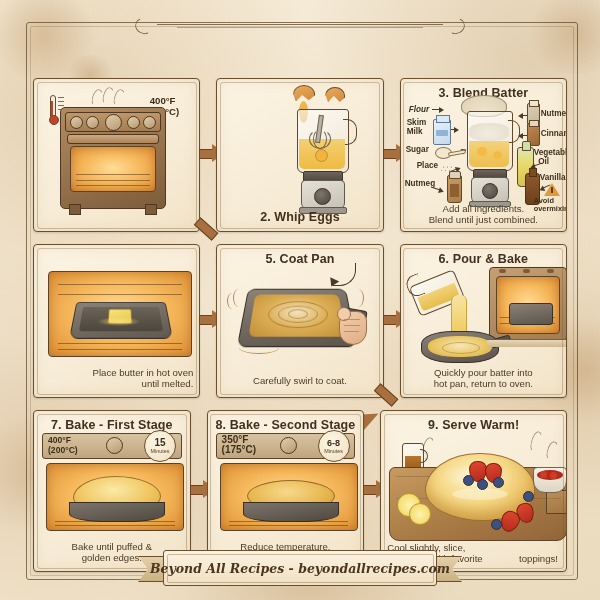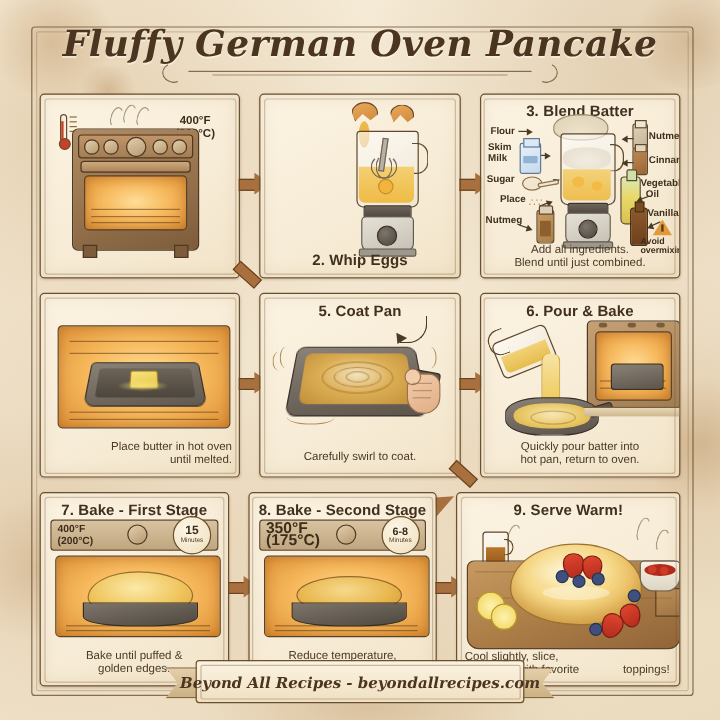--- a/index.html
+++ b/index.html
@@ -166,21 +166,20 @@
   <div class="blot" style="left:-16px;top:-10px;width:120px;height:90px;background:radial-gradient(circle,rgba(180,134,80,.34),rgba(180,134,80,0) 68%);"></div>
   <div class="blot" style="left:520px;top:-6px;width:110px;height:80px;background:radial-gradient(circle,rgba(172,128,76,.32),rgba(172,128,76,0) 68%);"></div>
   <div class="blot" style="left:540px;top:300px;width:90px;height:140px;background:radial-gradient(circle,rgba(176,132,80,.30),rgba(176,132,80,0) 66%);"></div>
   <div class="blot" style="left:-20px;top:400px;width:100px;height:150px;background:radial-gradient(circle,rgba(176,132,80,.26),rgba(176,132,80,0) 66%);"></div>
   <div class="blot" style="left:180px;top:560px;width:260px;height:60px;background:radial-gradient(ellipse,rgba(176,132,80,.20),rgba(176,132,80,0) 70%);"></div>
   <div class="blot" style="left:60px;top:55px;width:60px;height:40px;background:radial-gradient(circle,rgba(168,122,70,.30),rgba(168,122,70,0) 64%);"></div>
 
   <div id="frame"></div>
 
   <div id="title-wrap">
-    <div id="title">Fluffy German Oven Pancake</div>
     <div id="title-rule">
       <div class="ln"></div>
         <div class="ln2"></div>
       <div class="curl l"></div>
       <div class="curl r"></div>
     </div>
   </div>
 
   <div id="grid">
 
@@ -265,21 +264,21 @@
       <div style="position:relative;width:0;">
         <div class="arrow-r" style="left:-9px;top:66px;">
           <div class="shaft"></div>
             <div class="head"></div>
         </div>
       </div>
 
       <div class="panel" style="width:170px;">
         <div class="p-title top">3. Blend Batter</div>
 
-        <div class="ing" style="left:8px;top:26px;">Flour</div>
+        <div class="ing" style="left:8px;top:26px;font-style:italic;">Flour</div>
         <div class="tiny-arrow" style="left:31px;top:28px;"></div>
 
         <div class="ing two" style="left:6px;top:40px;">Skim<br>Milk</div>
         <div class="tiny-arrow" style="left:46px;top:48px;"></div>
 
         <div class="ing" style="left:5px;top:66px;">Sugar</div>
         <div class="tiny-arrow" style="left:54px;top:70px;transform:rotate(-26deg);"></div>
 
         <div class="ing" style="left:16px;top:82px;">Place</div>
         <div class="tiny-arrow" style="left:48px;top:88px;transform:rotate(-22deg);"></div>
@@ -519,21 +518,21 @@
       <div style="position:relative;width:0;">
         <div class="arrow-r" style="left:-9px;top:70px;">
           <div class="shaft"></div>
             <div class="head"></div>
         </div>
       </div>
 
       <div class="panel" style="width:160px;">
         <div class="p-title top">8. Bake - Second Stage</div>
         <div class="ctrl-strip"></div>
-        <div class="sketch" style="left:14px;top:24px;font-size:13px;font-weight:700;line-height:10px;color:#3d2d1b;">
+        <div class="sketch" style="left:14px;top:24px;font-size:10px;font-weight:700;line-height:10px;color:#3d2d1b;">
           <span>350°F</span><br>
           <span>(175°C)</span>
         </div>
         <div class="knob" style="position:absolute;left:72px;top:26px;width:15px;height:15px;"></div>
         <div class="timer" style="left:110px;top:19px;">
           <div class="t1" style="font-size:9px;">6-8</div>
           <div class="t2">Minutes</div>
         </div>
         <div class="sketch oven-win" style="left:12px;top:52px;width:136px;height:66px;">
           <div class="rack" style="top:86%"></div>

